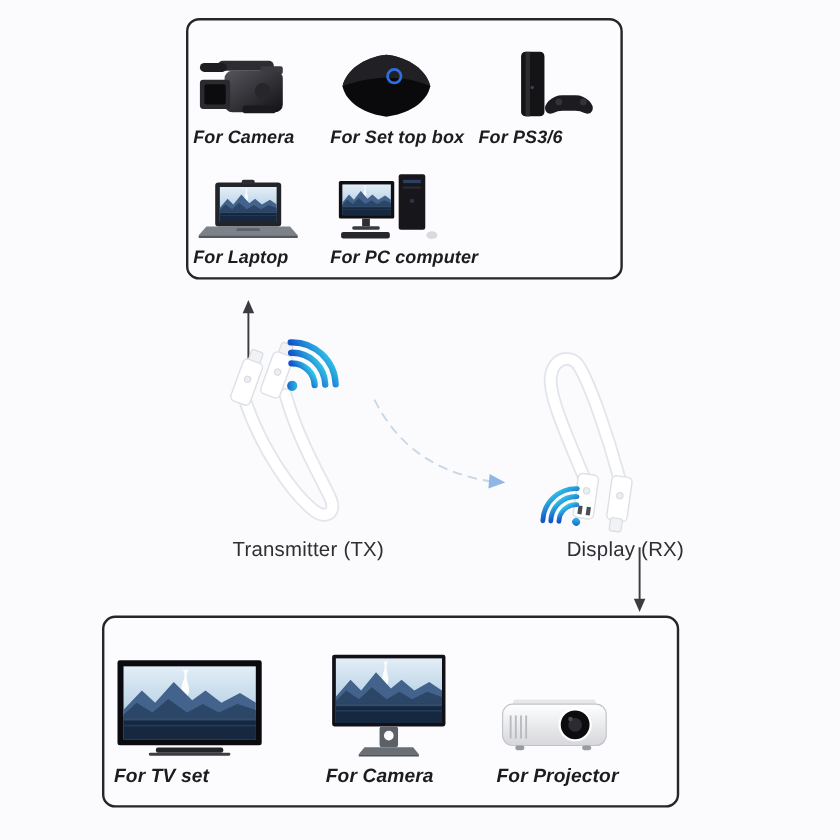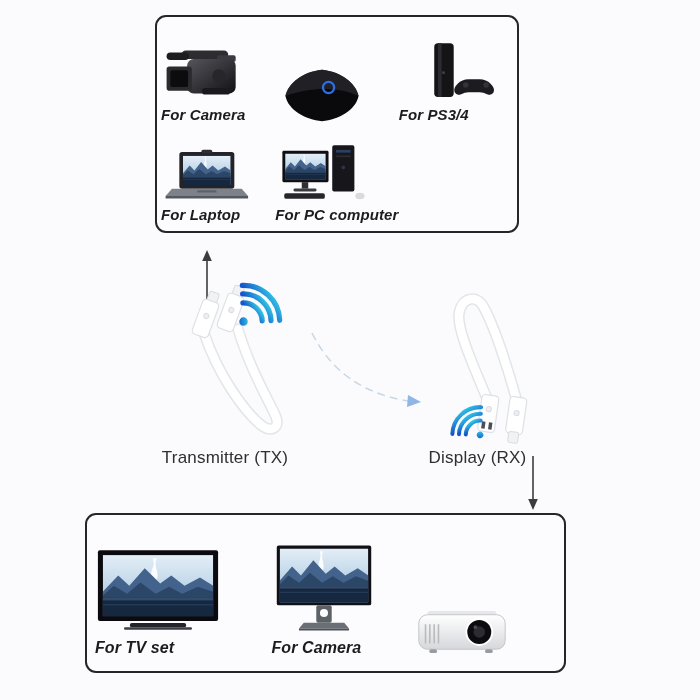--- a/index.html
+++ b/index.html
@@ -34,21 +34,21 @@
     gap:6px;min-width:0;font-style:italic;
   }
   .cell .icon-wrap{display:flex;align-items:flex-end;justify-content:center;flex:1;}
   .cell .lbl{
     font-size:15px;font-weight:700;color:#1c1c1f;white-space:nowrap;
     letter-spacing:.1px;line-height:1.1;padding-bottom:2px;
   }
   #output-box .cell .lbl{font-size:16px;padding-bottom:4px;}
   .dev-label{
     position:absolute;font-size:17px;font-weight:500;color:#2e2e33;
-    text-align:center;letter-spacing:.2px;
+    text-align:right;letter-spacing:.2px;
   }
   svg{display:block;}
 </style>
 </head>
 <body>
 
 <svg width="0" height="0" style="position:absolute" aria-hidden="true">
   <defs>
     <linearGradient id="sky" x1="0" y1="0" x2="0" y2="1">
       <stop offset="0" stop-color="#e3eef7"></stop>
@@ -108,34 +108,35 @@
 
 
   <div class="cell">
     <span class="icon-wrap">
       <svg width="94" height="60" viewBox="0 0 100 64">
         <path d="M50 5 C70 7 86 19 89 33 C86 48 68 58 50 60 C32 58 14 48 11 33 C14 19 30 7 50 5 Z" fill="#0a0a0d"></path>
         <path d="M50 5 C70 7 86 19 89 33 C70 24 40 22 11 33 C14 19 30 7 50 5 Z" fill="#26262c" opacity="0.8"></path>
         <circle cx="57" cy="24" r="6" fill="none" stroke="#2d6fe0" stroke-width="2.4"></circle>
       </svg>
     </span>
+    <span class="lbl">For Set top box</span>
   </div>
 
   <div class="cell">
     <span class="icon-wrap">
       <svg width="102" height="60" viewBox="0 0 110 64">
         <rect x="38" y="2" width="21" height="58" rx="4" fill="#141417"></rect>
         <rect x="42" y="2" width="4" height="58" fill="#2b2b31"></rect>
         <circle cx="48" cy="34" r="1.6" fill="#3f3f46"></circle>
         <path d="M63 46 q5 -5 12 -5 h12 q7 0 12 5 q5 5 3 9 q-2 4 -7 2 q-4 -2 -8 -2 h-12 q-4 0 -8 2 q-5 2 -7 -2 q-2 -4 3 -9 Z" fill="#1b1b20"></path>
         <circle cx="72" cy="47" r="3" fill="#33333a"></circle>
         <circle cx="94" cy="47" r="3" fill="#33333a"></circle>
       </svg>
     </span>
-    <span class="lbl">For PS3/4</span>
+    <span class="lbl">For PS3/6</span>
   </div>
 
   <div class="cell">
     <span class="icon-wrap">
       <svg width="88" height="52" viewBox="0 0 96 56">
         <rect x="20" y="3" width="60" height="40" rx="3" fill="#23232a"></rect>
         <svg x="24" y="7" width="52" height="32" viewBox="0 0 100 60" preserveAspectRatio="none">
             <use href="#scene"></use>
           </svg>
         <rect x="44" y="0.5" width="12" height="4" rx="2" fill="#2c2c33"></rect>
@@ -269,14 +270,15 @@
             <line x1="25.5" y1="22" x2="25.5" y2="42"></line>
         </g>
         <circle cx="68" cy="30" r="13.5" fill="#0c0c10"></circle>
         <circle cx="68" cy="30" r="13.5" fill="none" stroke="#ffffff" stroke-width="2"></circle>
         <circle cx="68" cy="30" r="6" fill="#2b2b31"></circle>
         <circle cx="64" cy="25" r="2" fill="#4a4a52"></circle>
         <rect x="16" y="48" width="8" height="4" rx="2" fill="#9a9ba1"></rect>
         <rect x="74" y="48" width="8" height="4" rx="2" fill="#9a9ba1"></rect>
       </svg>
     </span>
+    <span class="lbl">For Projector</span>
   </div>
 </div>
 
 </body></html>

